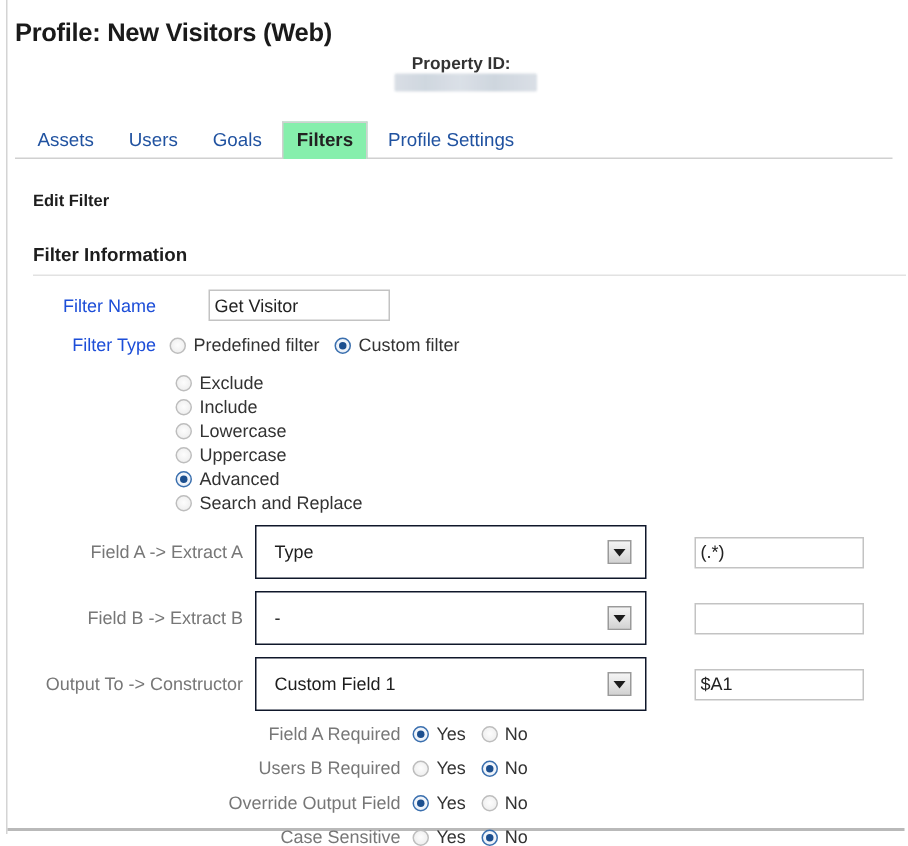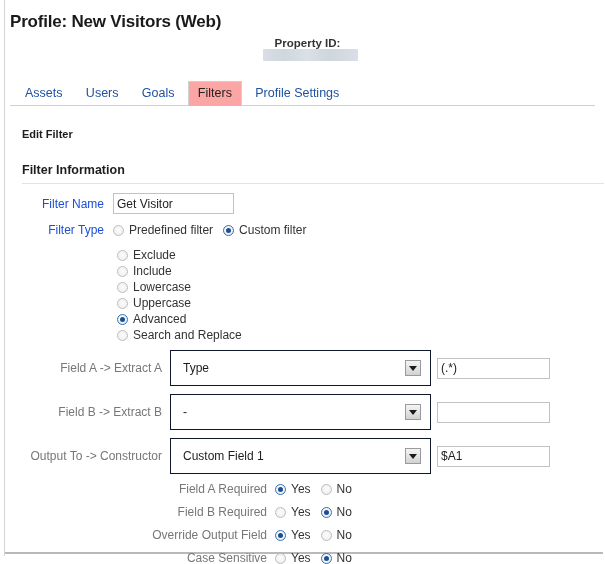--- a/index.html
+++ b/index.html
@@ -94,23 +94,23 @@
     padding: 4px 9px 5px 9px;
     font-size: 12.5px;
     color: #2052a0;
     cursor: pointer;
     border: 1px solid transparent;
     border-bottom: none;
     line-height: 15px;
   }
   .tab.active {
     color: #222222;
-    background: #fca5a5;
+    background: #86efac;
     border-color: #d0d0d0;
-    font-weight: normal;
+    font-weight: bold;
   }
 
   
   .content { padding: 0 10px 0 12px; }
 
   .section-title {
     font-size: 11px;
     font-weight: bold;
     color: #1d1d1d;
     margin: 22px 0 0 0;
@@ -146,20 +146,21 @@
   input[type=text].txt {
     font-family: "Liberation Sans", sans-serif;
     font-size: 12px;
     color: #222;
     border: 1px solid #c3c3c3;
     background: #fff;
     height: 17px;
     padding: 1px 3px;
     box-sizing: content-box;
     outline: none;
+    margin-left: 26px;
   }
   .filter-name-input { width: 113px; }
 
   
   .radio {
     display: inline-block;
     width: 11px;
     height: 11px;
     border-radius: 50%;
     border: 1px solid #bdbdbd;
@@ -390,21 +391,21 @@
             <span class="radio on"></span>
             <span class="rtext">Yes</span>
           </span>
           <span class="radio-item">
             <span class="radio"></span>
             <span class="rtext">No</span>
           </span>
         </div>
 
         <div class="yn-row">
-          <div class="yn-lbl">Field B Required</div>
+          <div class="yn-lbl">Users B Required</div>
           <span class="radio-item">
             <span class="radio"></span>
             <span class="rtext">Yes</span>
           </span>
           <span class="radio-item">
             <span class="radio on"></span>
             <span class="rtext">No</span>
           </span>
         </div>
 

